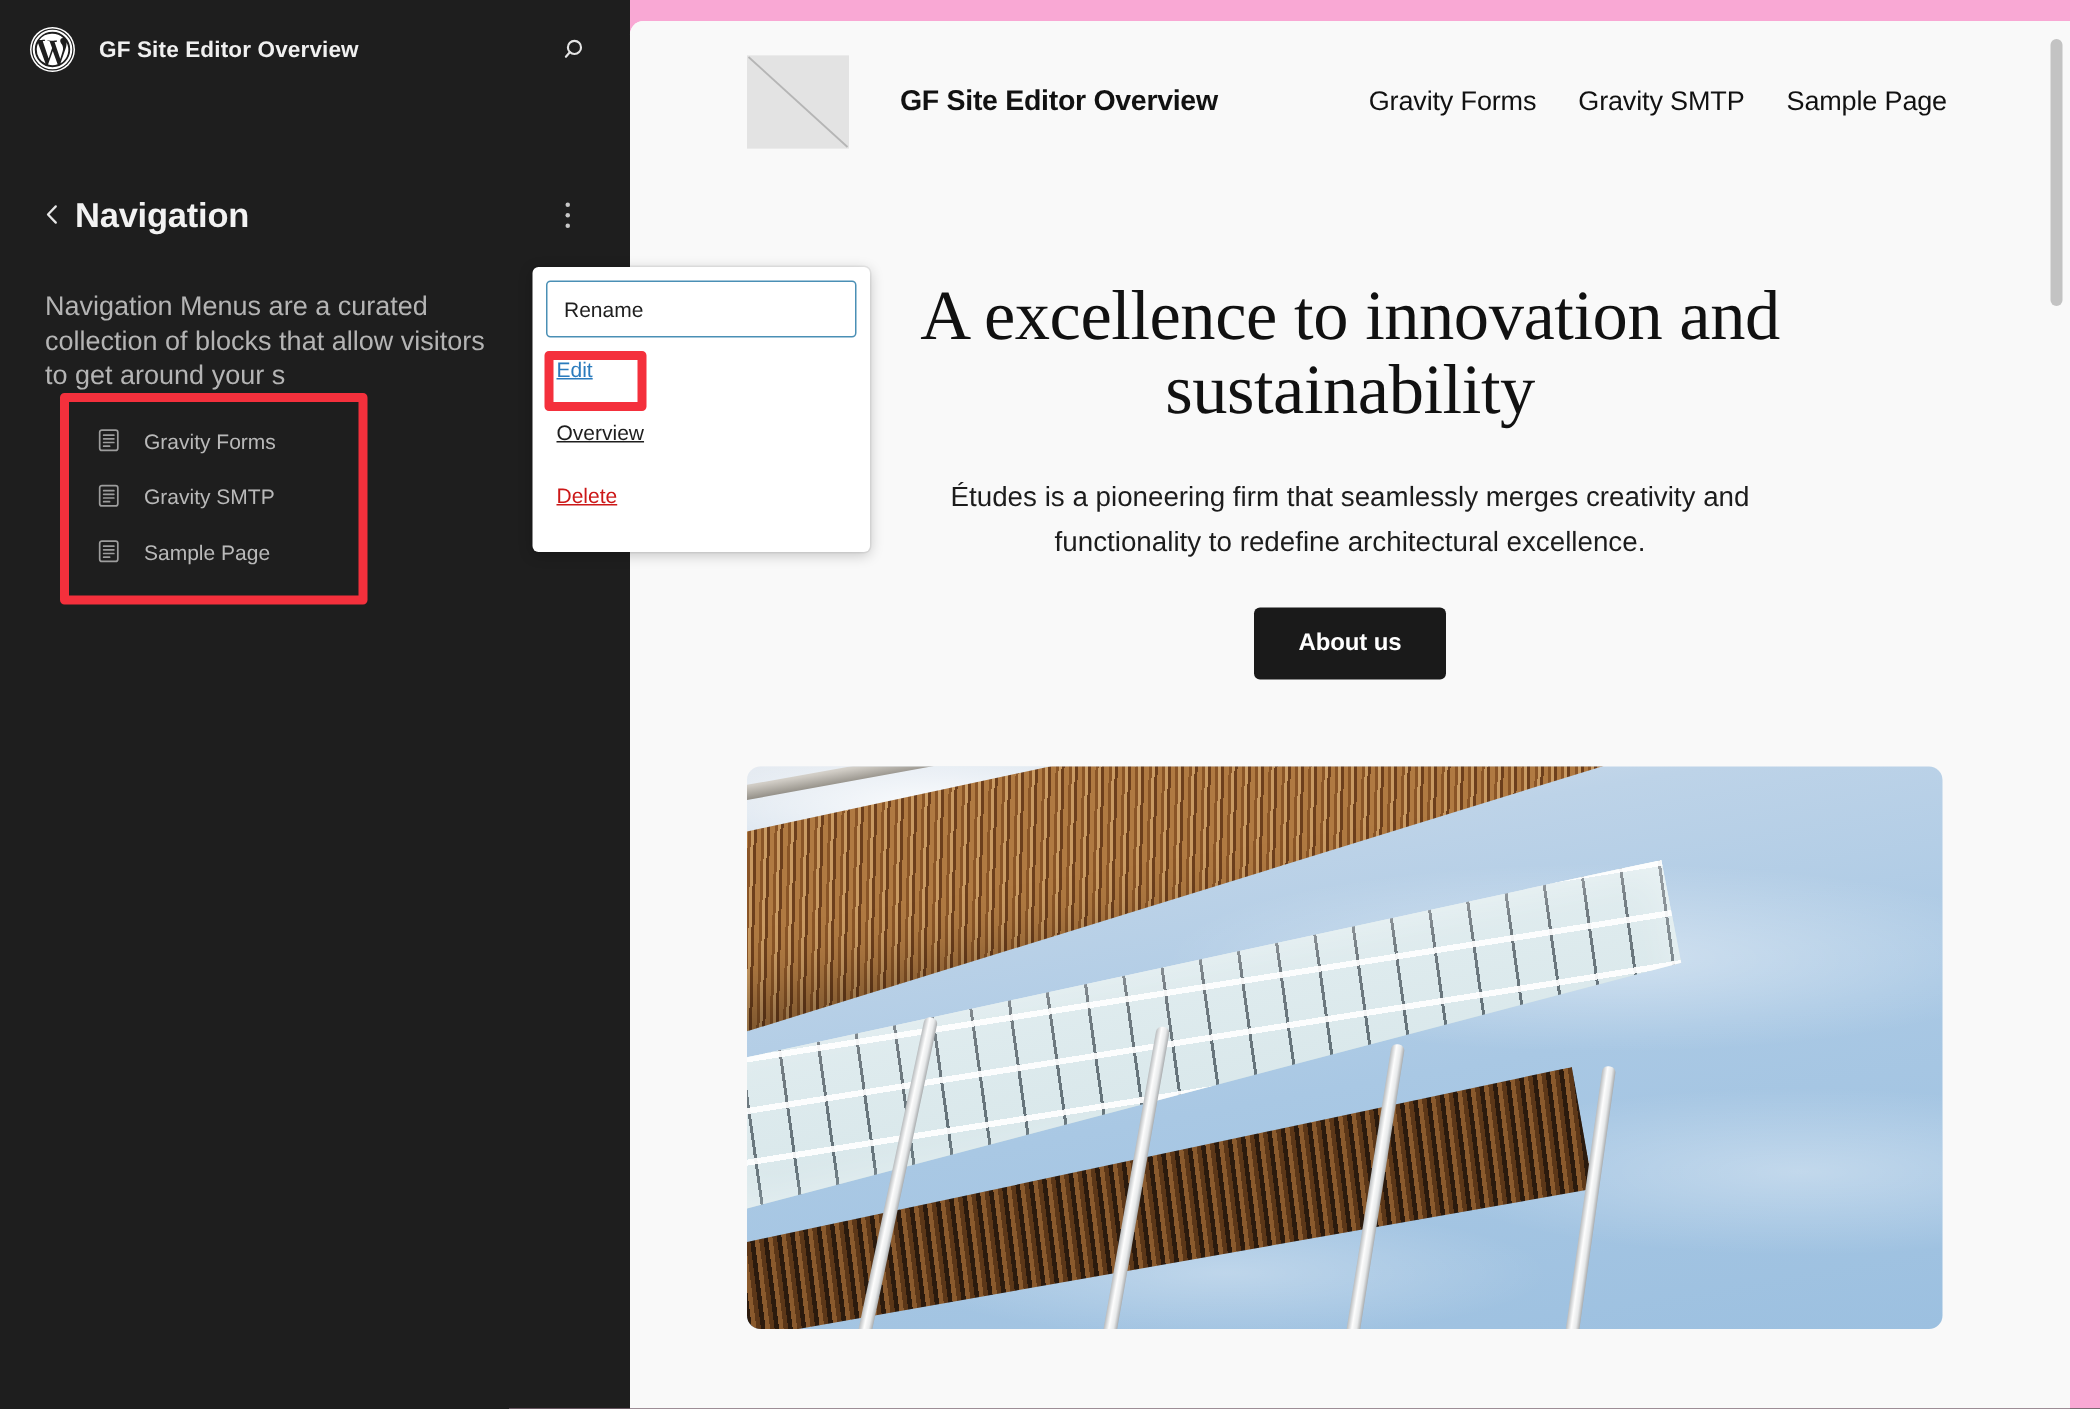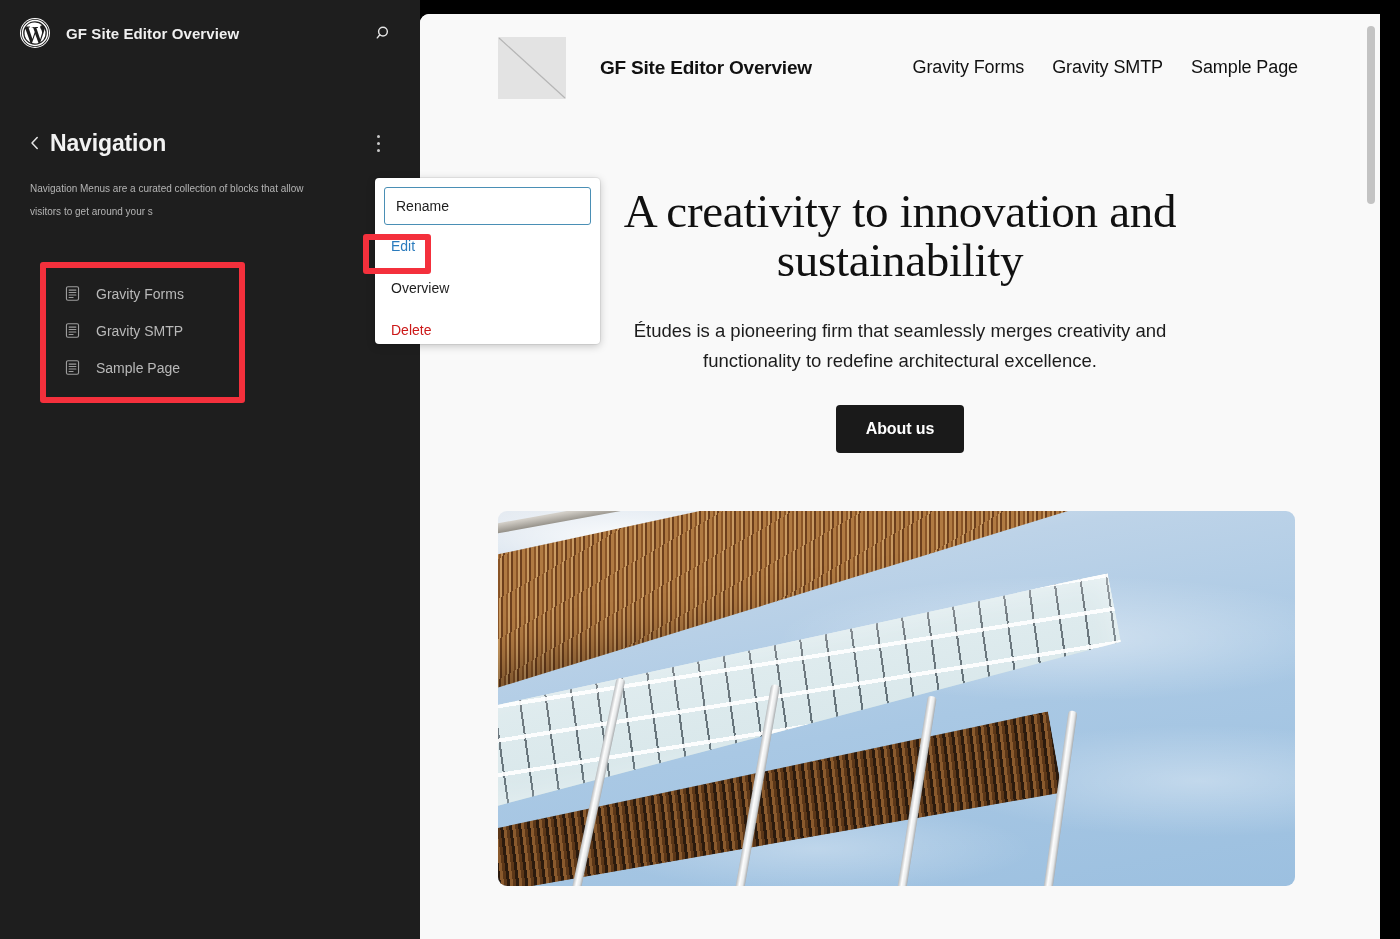--- a/index.html
+++ b/index.html
@@ -10,21 +10,21 @@
     overflow: hidden;
     background: #1e1e1e;
     font-family: "Liberation Sans", sans-serif;
     -webkit-font-smoothing: antialiased;
   }
 
   #root {
     position: relative;
     width: 1400px;
     height: 939px;
-    background: #000000;
+    background: #f9a8d4;
   }
 
   
   .sidebar {
     position: absolute;
     left: 0; top: 0;
     width: 420px;
     height: 939px;
     background: #1e1e1e;
     color: #e0e0e0;
@@ -108,23 +108,23 @@
     cursor: pointer;
   }
   .sb-kebab i {
     display: block;
     width: 3px; height: 3px;
     border-radius: 50%;
     background: #c8c8c8;
   }
 
   .sb-desc {
-    margin-top: 8px;
+    margin-top: 24px;
     padding: 0 30px 0 30px;
-    font-size: 10px;
+    font-size: 18px;
     line-height: 23px;
     color: #b4b4b4;
     max-width: 360px;
   }
 
   
   .menu-list-wrap {
     position: absolute;
     left: 40px;
     top: 262px;
@@ -152,24 +152,24 @@
   .menu-item .mi-label {
     margin-left: 14px;
     font-size: 14px;
     color: #b9b9b9;
     white-space: nowrap;
   }
 
   
   .popup {
     position: absolute;
-    left: 375px;
+    left: 355px;
     top: 178px;
     width: 225px;
-    height: 166px;
+    height: 190px;
     background: #fff;
     border-radius: 4px;
     box-shadow: 0 2px 9px rgba(0,0,0,.22), 0 0 0 1px rgba(0,0,0,.06);
     z-index: 40;
     padding: 9px 0 0 0;
   }
 
   .rename-field {
     margin: 0 9px;
     height: 38px;
@@ -188,20 +188,21 @@
 
   .popup-item {
     display: flex;
     align-items: center;
     height: 42px;
     padding: 0 16px;
     font-size: 14px;
     color: #1e1e1e;
     cursor: pointer;
     white-space: nowrap;
+    text-decoration: underline;
   }
   .popup-item.is-edit   { color: #2a7bbd; }
   .popup-item.is-delete { color: #cc1818; }
 
   
   .edit-annot {
     position: absolute;
     left: 363px;
     top: 234px;
     width: 68px;
@@ -519,21 +520,21 @@
       </div>
       <div class="site-name">GF Site Editor Overview</div>
       <nav class="site-nav">
         <a href="#">Gravity Forms</a>
         <a href="#">Gravity SMTP</a>
         <a href="#">Sample Page</a>
       </nav>
     </div>
 
     <div class="hero">
-      <h1>A creativity to innovation and sustainability</h1>
+      <h1>A excellence to innovation and sustainability</h1>
       <p>Études is a pioneering firm that seamlessly merges creativity and functionality to redefine architectural excellence.</p>
       <button class="about-btn">About us</button>
     </div>
 
     <div class="photo">
       <div class="ph-clouds"></div>
       <div class="ph-canopy"></div>
       <div class="ph-canopy-edge"></div>
       <div class="ph-glass"></div>
       <div class="ph-glass-rails"></div>

